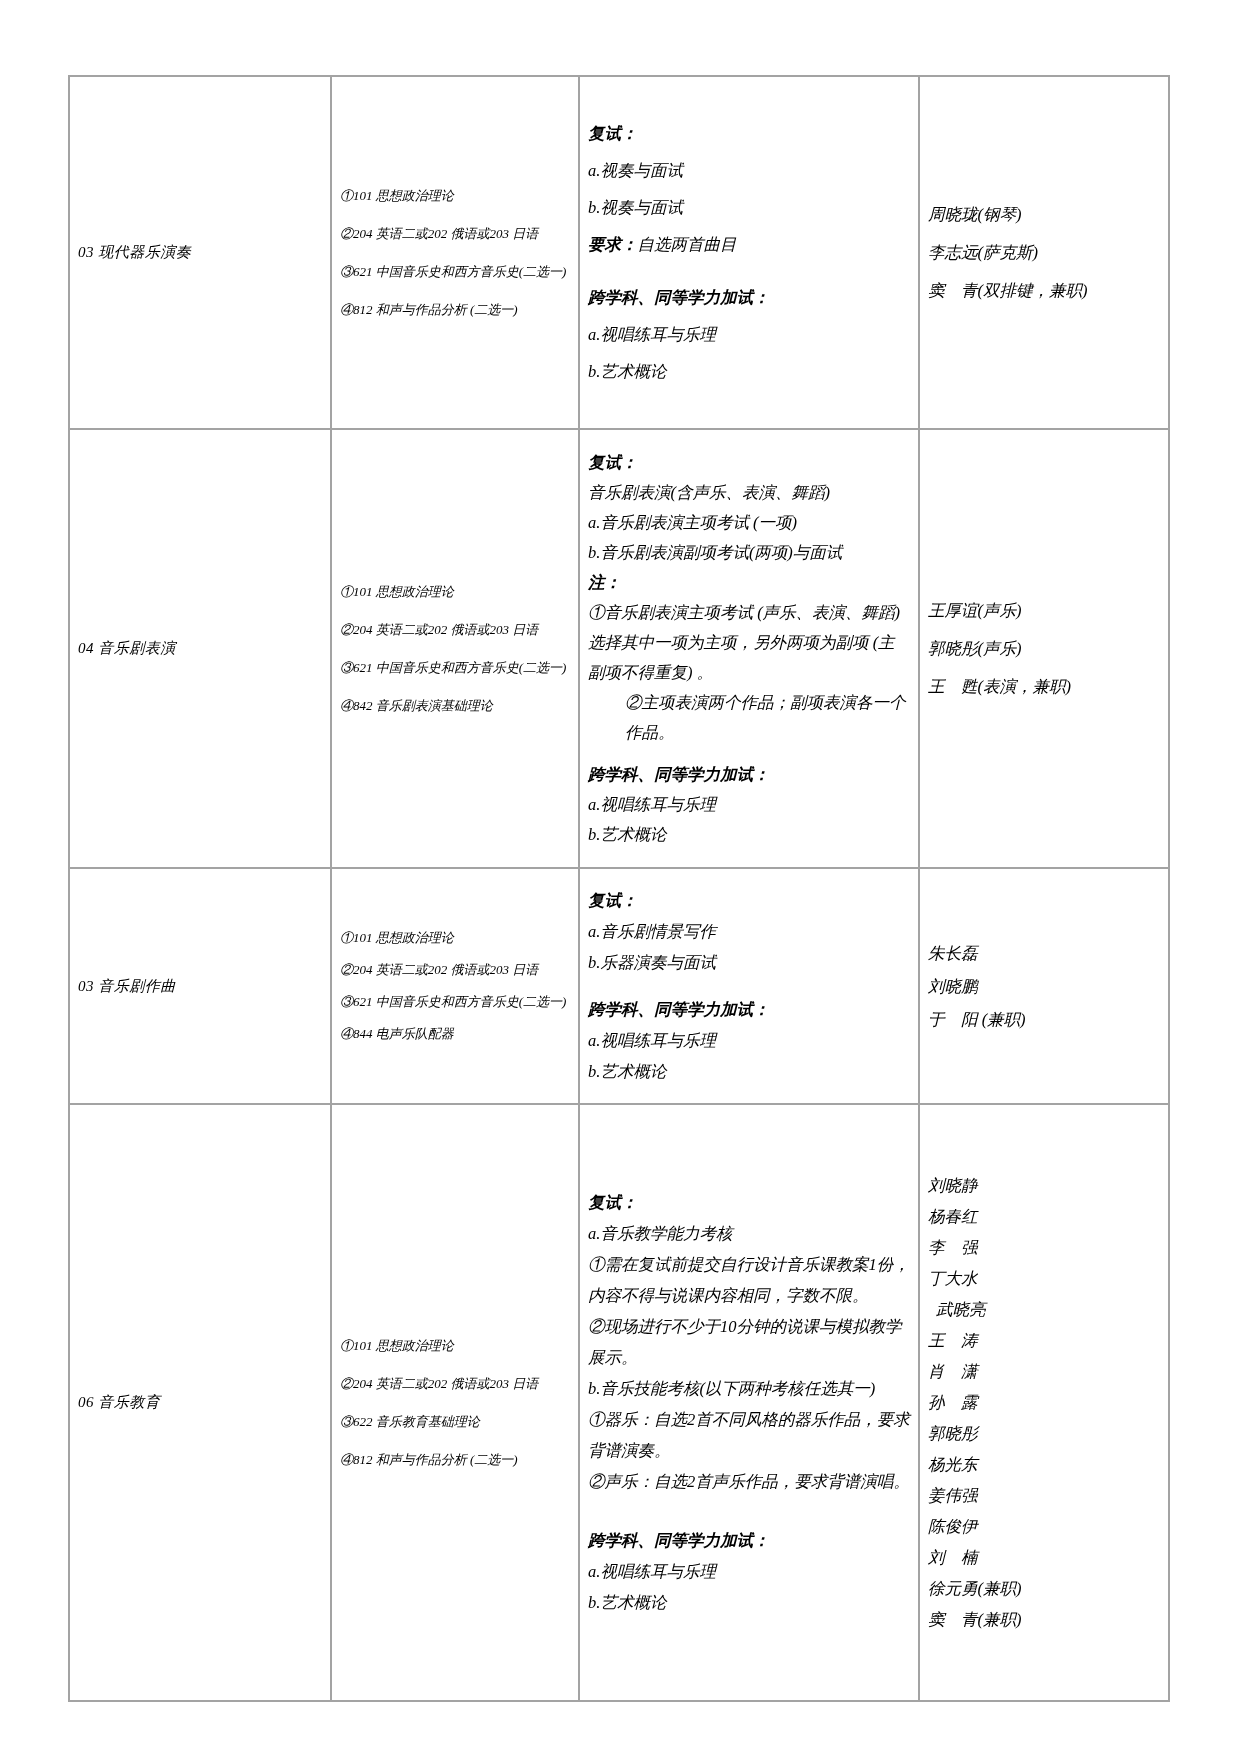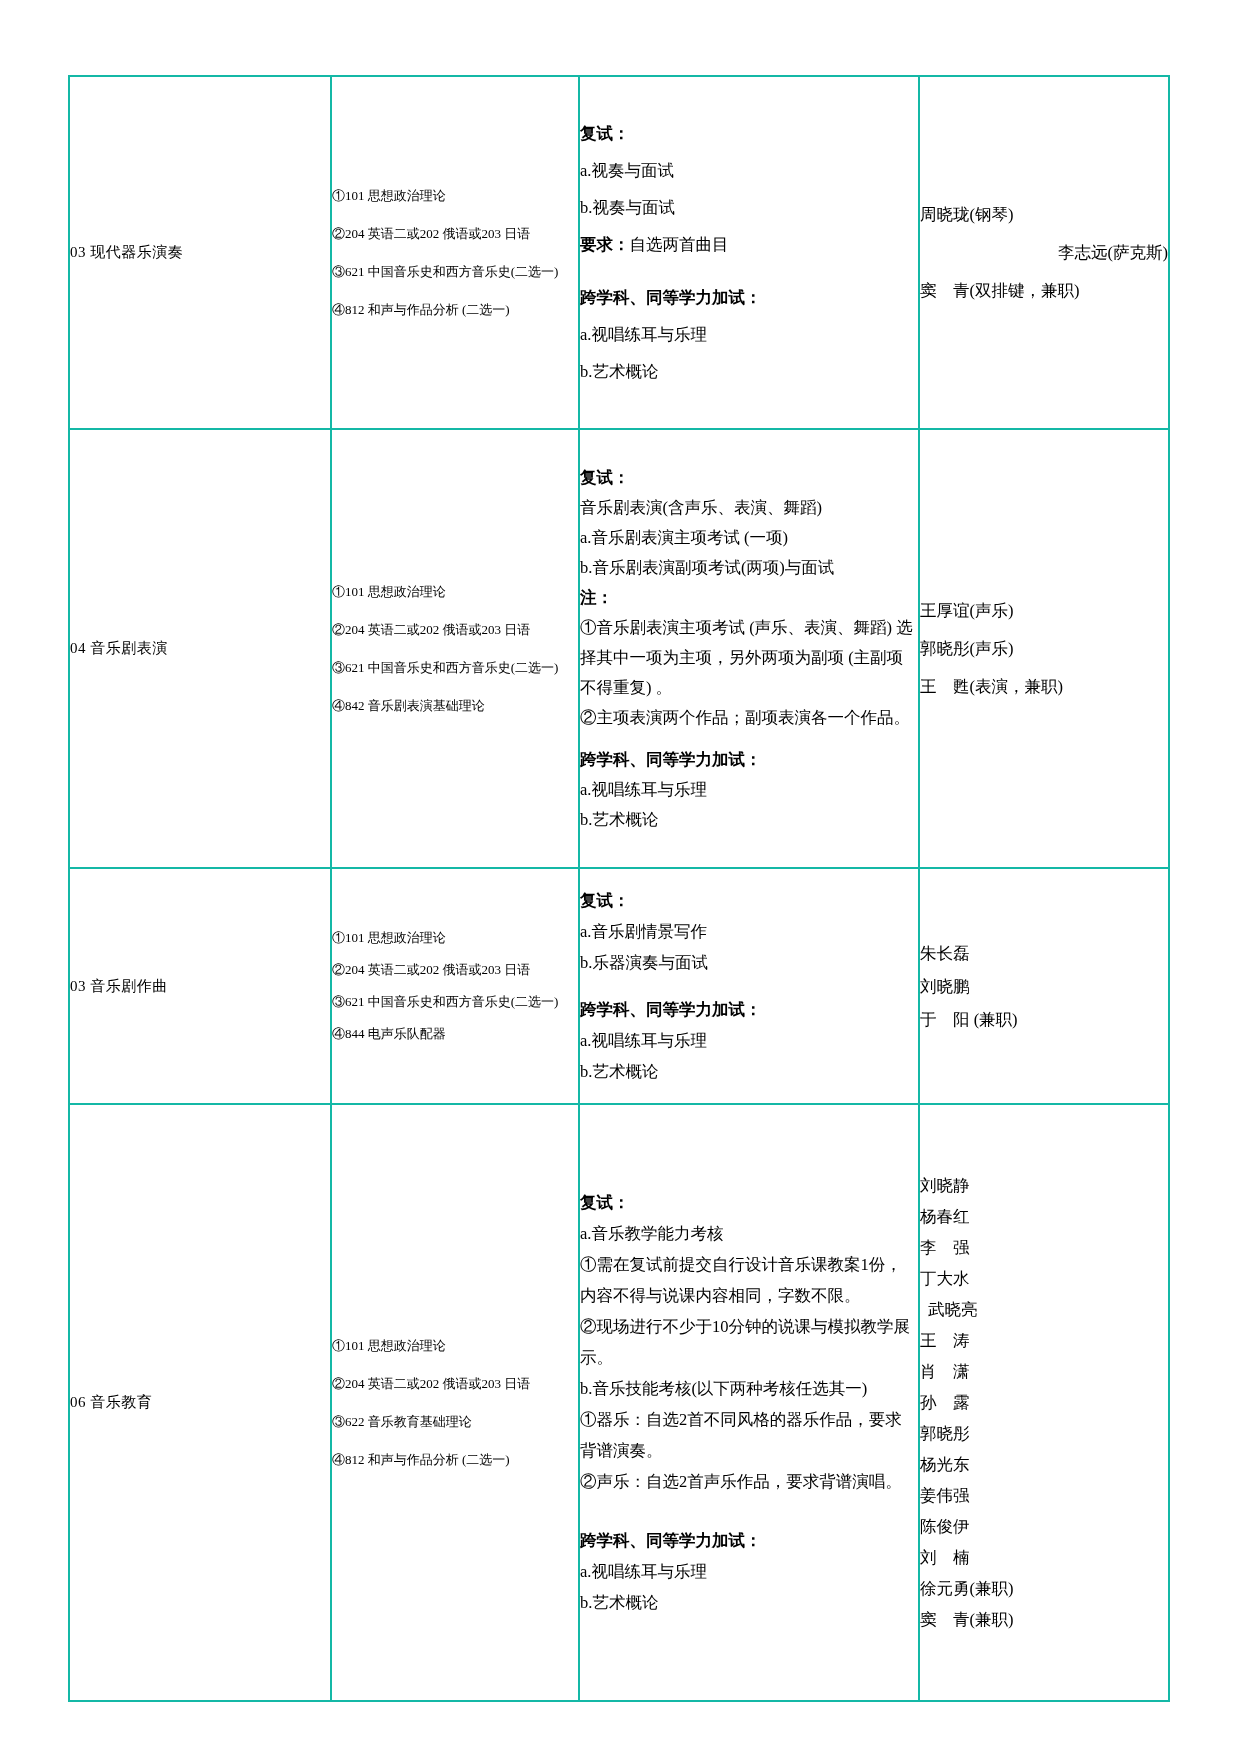--- a/index.html
+++ b/index.html
@@ -7,22 +7,22 @@
     width:1240px;height:1754px;position:relative;background:#ffffff;
     font-family:"Liberation Serif","DejaVu Serif",serif;color:#000000;
     -webkit-font-smoothing:antialiased;
   }
   .page{position:absolute;inset:0;background:#ffffff;}
   table.adm{
     position:absolute;left:68px;top:75px;width:1100px;
     border-collapse:collapse;table-layout:fixed;
   }
   td.cell{
-    border:2px solid #14b8a6;vertical-align:middle;overflow:hidden;
-    padding:0;box-sizing:border-box;
+    border:2px solid #a3a3a3;vertical-align:middle;overflow:hidden;
+    padding:8px;box-sizing:border-box;font-style:italic;
   }
   .cell-program{padding-left:22px;font-size:15px;letter-spacing:0.5px;}
   .cell-subjects{padding:8px 8px 8px 15px;font-size:13px;}
   .cell-retest{padding:8px 2px 8px 13px;font-size:16.5px;}
   .cell-supervisors{padding:8px 4px 8px 10px;font-size:16.5px;}
   .subject-item,.retest-line,.supervisor-name{display:block;}
   .retest-line b{font-weight:bold;}
   .blank-line{display:block;}
 </style>
 </head>
@@ -52,42 +52,42 @@
             <span class="retest-line" style="line-height: 37px;"><span>a.视奏与面试</span></span>
             <span class="retest-line" style="line-height: 37px;"><span>b.视奏与面试</span></span>
             <span class="retest-line" style="line-height: 37px;"><b>要求：</b><span>自选两首曲目</span></span>
             <span class="blank-line" style="height: 16px;"></span>
             <span class="retest-line" style="line-height: 37px;"><b>跨学科、同等学力加试：</b></span>
             <span class="retest-line" style="line-height: 37px;"><span>a.视唱练耳与乐理</span></span>
             <span class="retest-line" style="line-height: 37px;"><span>b.艺术概论</span></span>
           </td>
     <td class="cell cell-supervisors">
             <span class="supervisor-name" style="line-height: 38px;">周晓珑(钢琴)</span>
-            <span class="supervisor-name" style="line-height: 38px; text-align: right;">李志远(萨克斯)</span>
+            <span class="supervisor-name" style="line-height: 38px;">李志远(萨克斯)</span>
             <span class="supervisor-name" style="line-height: 38px;">窦　青(双排键，兼职)</span>
           </td>
   </tr>
         <tr class="program-row" style="height: 439px;">
     <td class="cell cell-program">
       <span class="program-label">04 音乐剧表演</span>
     </td>
     <td class="cell cell-subjects">
             <span class="subject-item" style="line-height: 38px;">①101 思想政治理论</span>
             <span class="subject-item" style="line-height: 38px;">②204 英语二或202 俄语或203 日语</span>
             <span class="subject-item" style="line-height: 38px;">③621 中国音乐史和西方音乐史(二选一)</span>
             <span class="subject-item" style="line-height: 38px;">④842 音乐剧表演基础理论</span>
           </td>
     <td class="cell cell-retest">
             <span class="retest-line" style="line-height: 30px;"><b>复试：</b></span>
             <span class="retest-line" style="line-height: 30px;"><span>音乐剧表演(含声乐、表演、舞蹈)</span></span>
             <span class="retest-line" style="line-height: 30px;"><span>a.音乐剧表演主项考试 (一项)</span></span>
             <span class="retest-line" style="line-height: 30px;"><span>b.音乐剧表演副项考试(两项)与面试</span></span>
             <span class="retest-line" style="line-height: 30px;"><b>注：</b></span>
             <span class="retest-line" style="line-height: 30px;"><span>①音乐剧表演主项考试 (声乐、表演、舞蹈) 选择其中一项为主项，另外两项为副项 (主副项不得重复) 。</span></span>
-            <span class="retest-line" style="line-height: 30px;"><span>②主项表演两个作品；副项表演各一个作品。</span></span>
+            <span class="retest-line" style="line-height: 30px; margin-left: 37px;"><span>②主项表演两个作品；副项表演各一个作品。</span></span>
             <span class="blank-line" style="height: 12px;"></span>
             <span class="retest-line" style="line-height: 30px;"><b>跨学科、同等学力加试：</b></span>
             <span class="retest-line" style="line-height: 30px;"><span>a.视唱练耳与乐理</span></span>
             <span class="retest-line" style="line-height: 30px;"><span>b.艺术概论</span></span>
           </td>
     <td class="cell cell-supervisors">
             <span class="supervisor-name" style="line-height: 38px;">王厚谊(声乐)</span>
             <span class="supervisor-name" style="line-height: 38px;">郭晓彤(声乐)</span>
             <span class="supervisor-name" style="line-height: 38px;">王　甦(表演，兼职)</span>
           </td>

